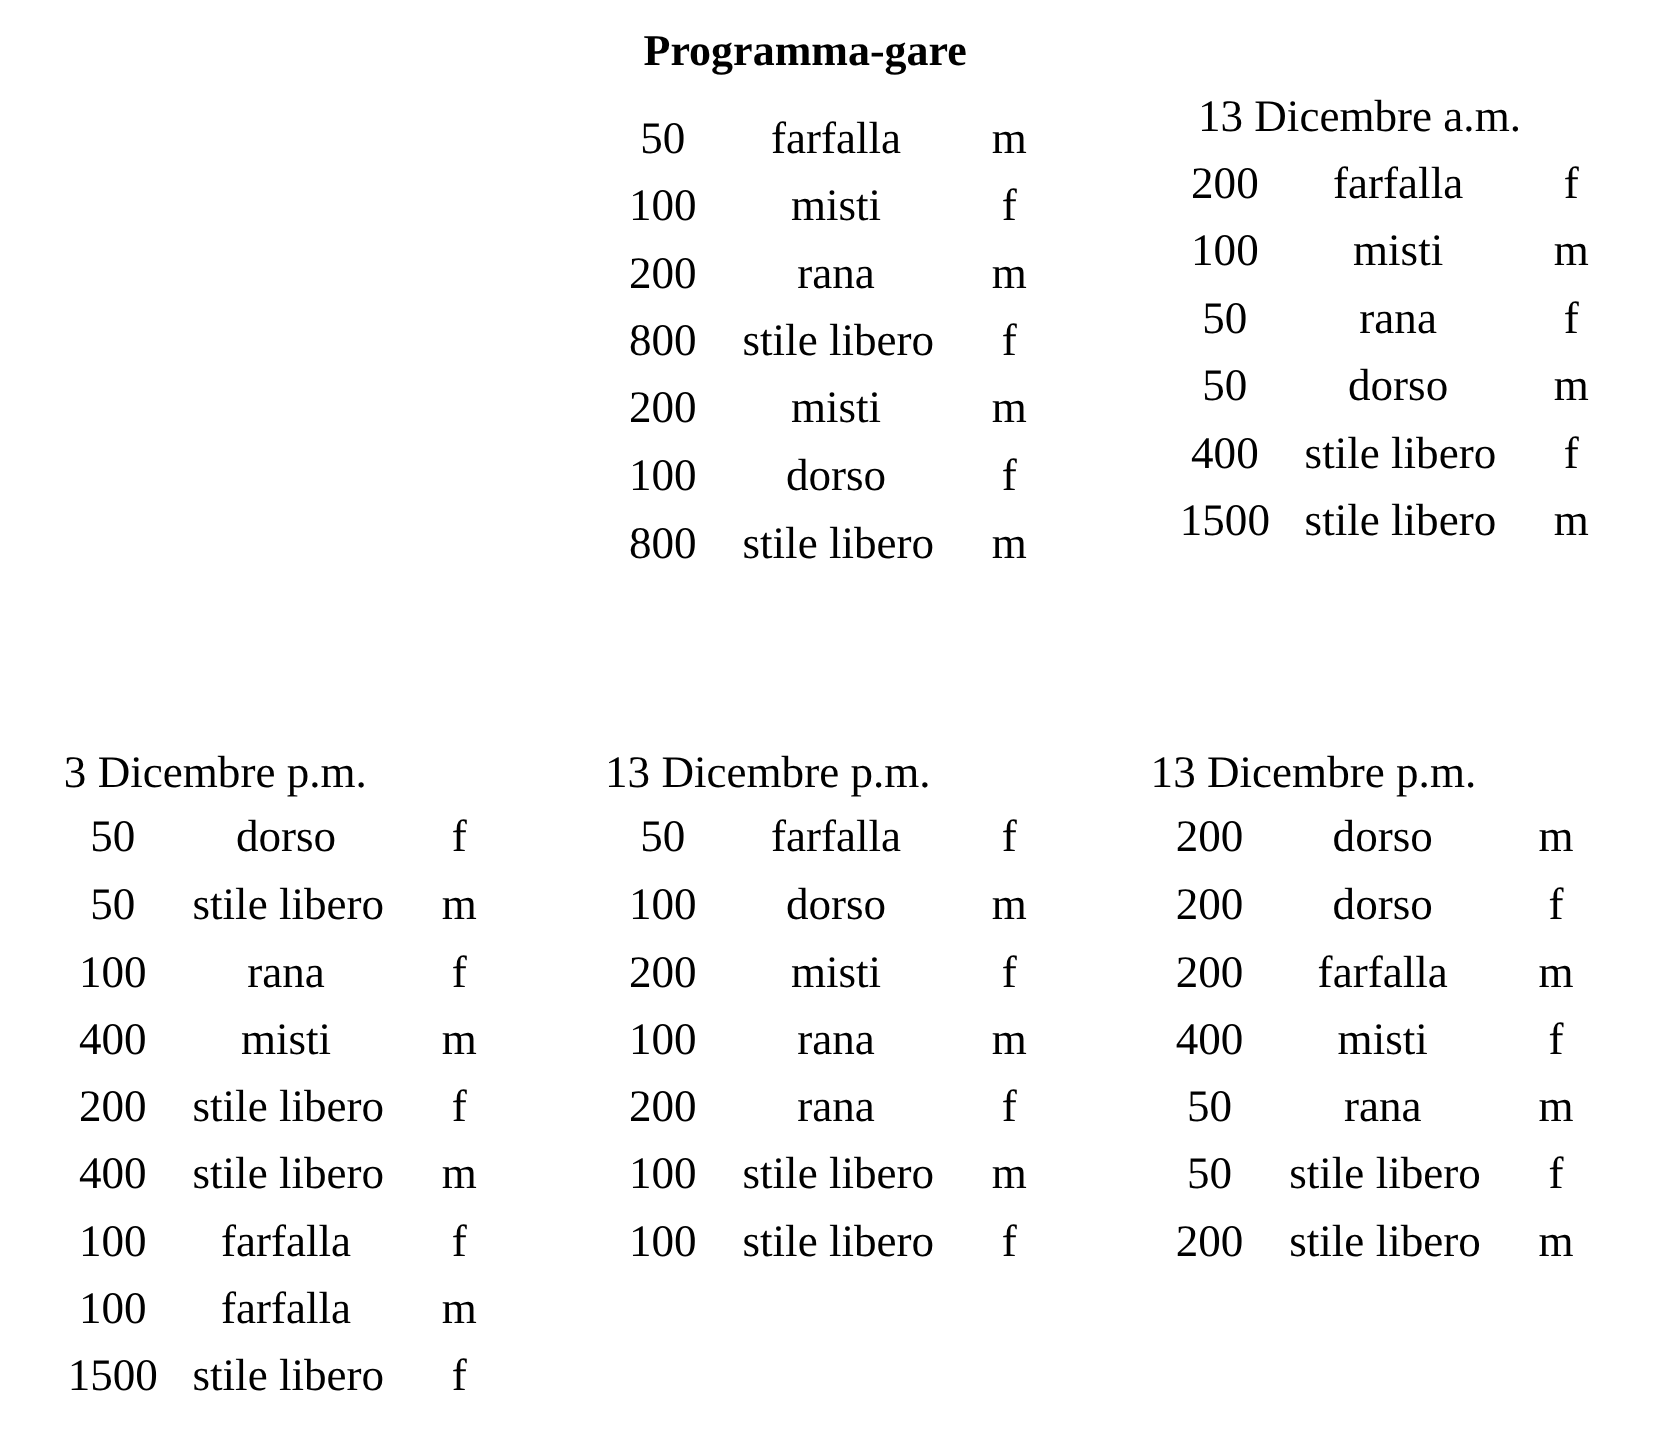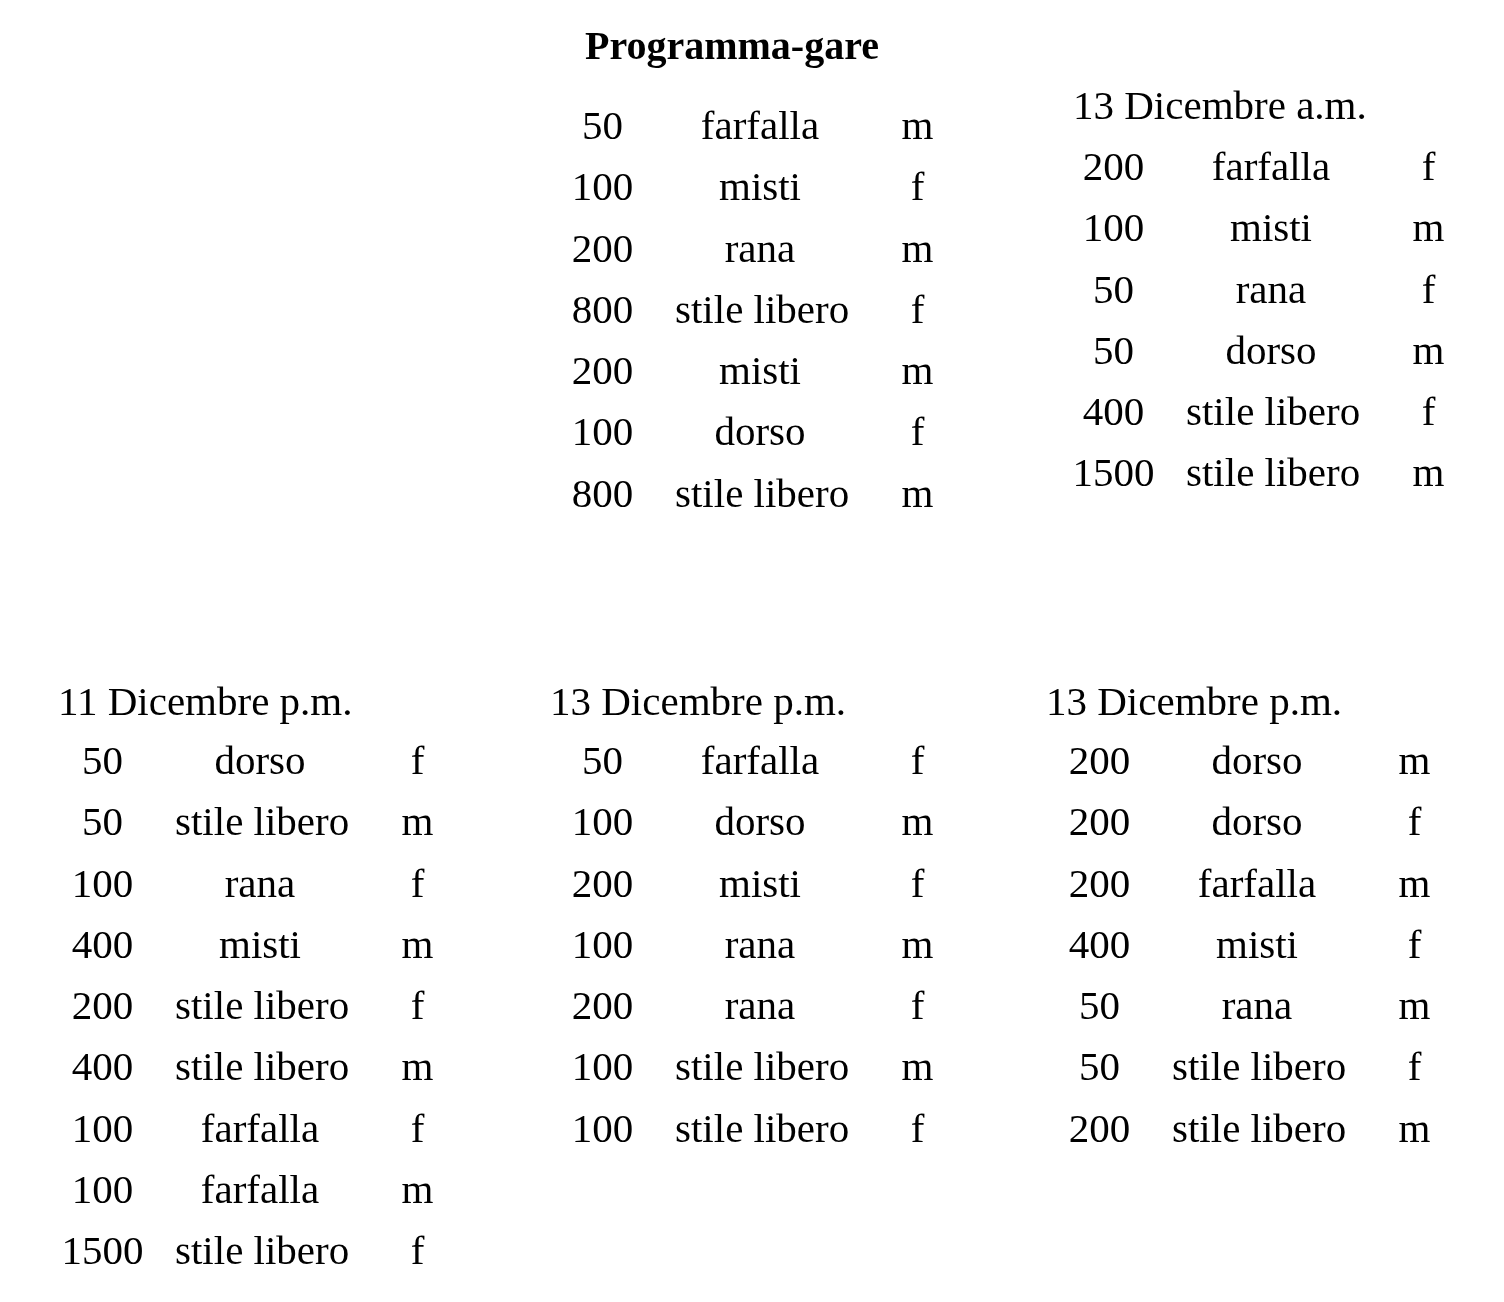--- a/index.html
+++ b/index.html
@@ -52,21 +52,21 @@
   .col-s { width: 170px; }
   .col-g { width: 145px; }
 
   .block-12am { left: 530px;  top: 85px; }
   .block-13am { left: 1041px; top: 85px; }
   .block-11pm { left: 30px;   top: 681px; }
   .block-12pm { left: 530px;  top: 681px; }
   .block-13pm { left: 1027px; top: 681px; }
 
   .block-12am .session-header { margin-left: 32px; }
-  .block-13am .session-header { margin-left: 32px; }
+  .block-13am .session-header { margin-left: 48px; }
   .block-11pm .session-header { margin-left: 28px; }
   .block-12pm .session-header { margin-left: 20px; }
   .block-13pm .session-header { margin-left: 19px; }
 
   .block-12am .rows, .block-13am .rows { margin-top: 10px; }
   .block-11pm .rows, .block-12pm .rows, .block-13pm .rows { margin-top: 8px; }
 </style>
 </head>
 <body>
 
@@ -144,21 +144,21 @@
         </div>
         <div class="event-row">
           <span class="col-d">1500</span>
           <span class="col-s">stile libero</span>
           <span class="col-g">m</span>
         </div>
       </div>
   </section>
 
   <section class="block block-11pm">
-    <h2 class="session-header">11 Dicembre p.m.</h2>
+    <h2 class="session-header">3 Dicembre p.m.</h2>
     <div class="rows">
         <div class="event-row">
           <span class="col-d">50</span>
           <span class="col-s">dorso</span>
           <span class="col-g">f</span>
         </div>
         <div class="event-row">
           <span class="col-d">50</span>
           <span class="col-s">stile libero</span>
           <span class="col-g">m</span>

